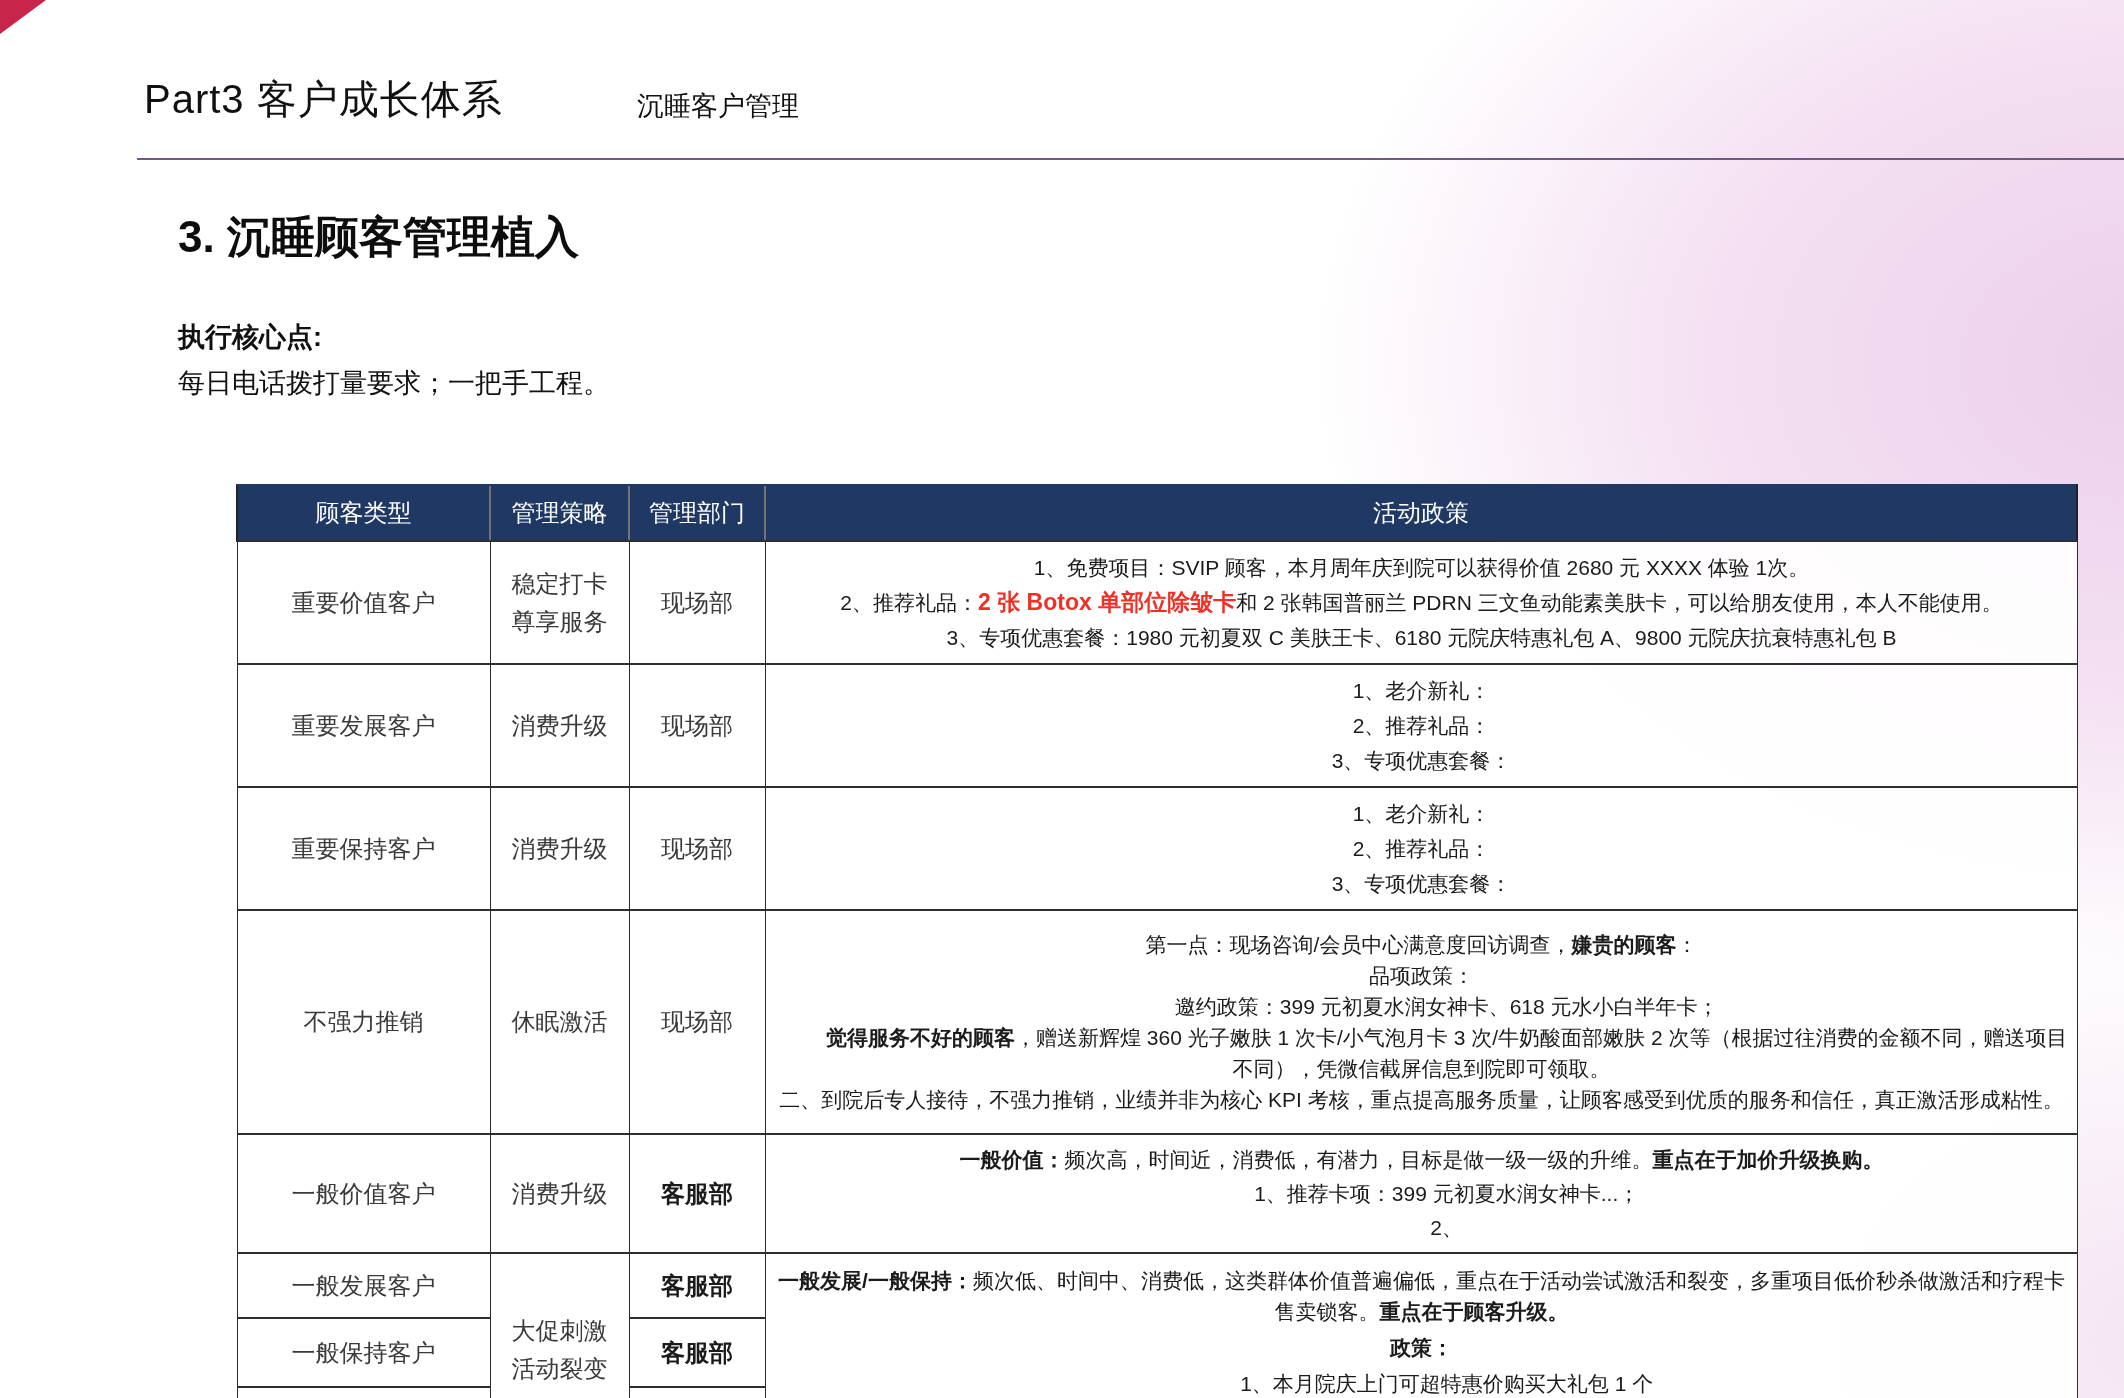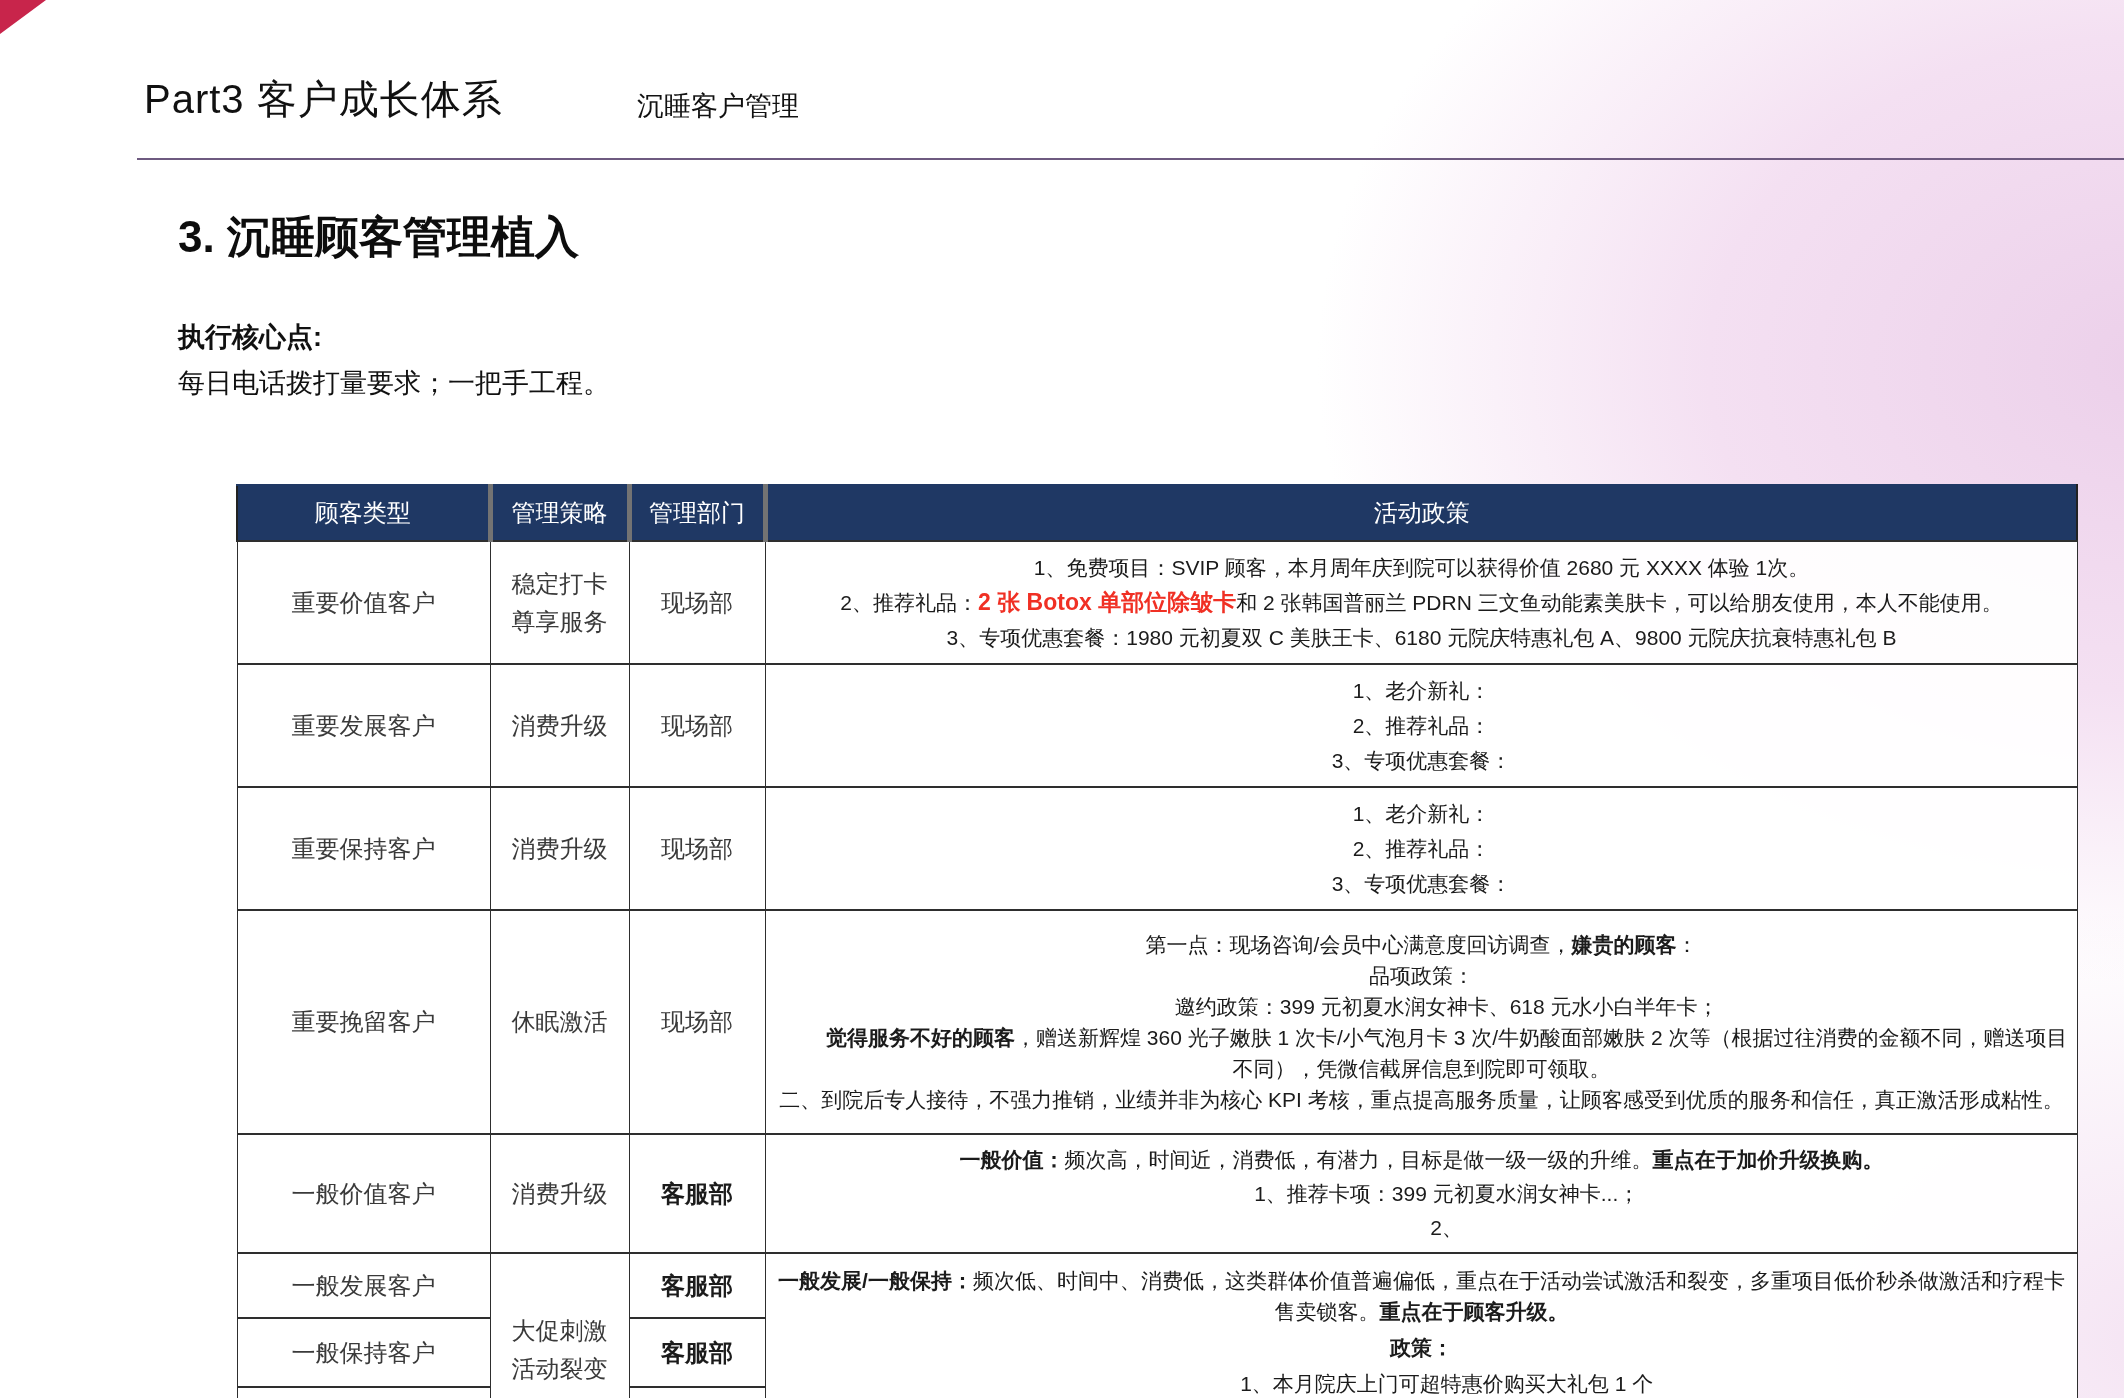--- a/index.html
+++ b/index.html
@@ -48,21 +48,21 @@
     position:absolute;left:236px;top:484px;width:1840px;
     border-collapse:collapse;table-layout:fixed;
     background:rgba(255,255,255,0.92);
   }
   table.rfm th,table.rfm td{
     border:1px solid #2e2e2e;border-top-width:2px;border-bottom-width:2px;
     vertical-align:middle;
   }
   table.rfm th{
     background:var(--header-bg);color:#ffffff;font-weight:400;font-size:24px;
-    text-align:center;border-left:5px solid #737373;border-right:1px solid #93a0bd;
+    text-align:center;border-left:2px solid #737373;border-right:1px solid #93a0bd;
     border-top:2px solid #1F3864;
   }
   table.rfm th:first-child{border-left:2px solid #222;}
   table.rfm th:last-child{border-right:2px solid #222;}
   td.c{
     text-align:center;font-size:24px;color:var(--text-cell);line-height:38px;
   }
   td.c.bold{font-weight:700;color:#1b1b1b;}
   td.p{
     font-size:21px;color:#1b1b1b;text-align:center;padding:6px 8px 6px 9px;
@@ -138,21 +138,21 @@
       <td class="c">消费升级</td>
       <td class="c">现场部</td>
       <td class="p g4">
         <div class="ln">1、老介新礼：</div>
         <div class="ln">2、推荐礼品：</div>
         <div class="ln">3、专项优惠套餐：</div>
       </td>
     </tr>
 
     <tr style="height:224px">
-      <td class="c">重要挽留客户</td>
+      <td class="c">不强力推销</td>
       <td class="c">休眠激活</td>
       <td class="c">现场部</td>
       <td class="p">
         <div class="ln"><span>第一点：现场咨询/会员中心满意度回访调查，</span><b>嫌贵的顾客</b><span>：</span></div>
         <div class="ln">品项政策：</div>
         <div class="ln ind">邀约政策：399 元初夏水润女神卡、618 元水小白半年卡；</div>
         <div class="ln ind"><b>觉得服务不好的顾客</b><span>，赠送新辉煌 360 光子嫩肤 1 次卡/小气泡月卡 3 次/牛奶酸面部嫩肤 2 次等（根据过往消费的金额不同，赠送项目不同），凭微信截屏信息到院即可领取。</span></div>
         <div class="ln">二、到院后专人接待，不强力推销，业绩并非为核心 KPI 考核，重点提高服务质量，让顾客感受到优质的服务和信任，真正激活形成粘性。</div>
       </td>
     </tr>

